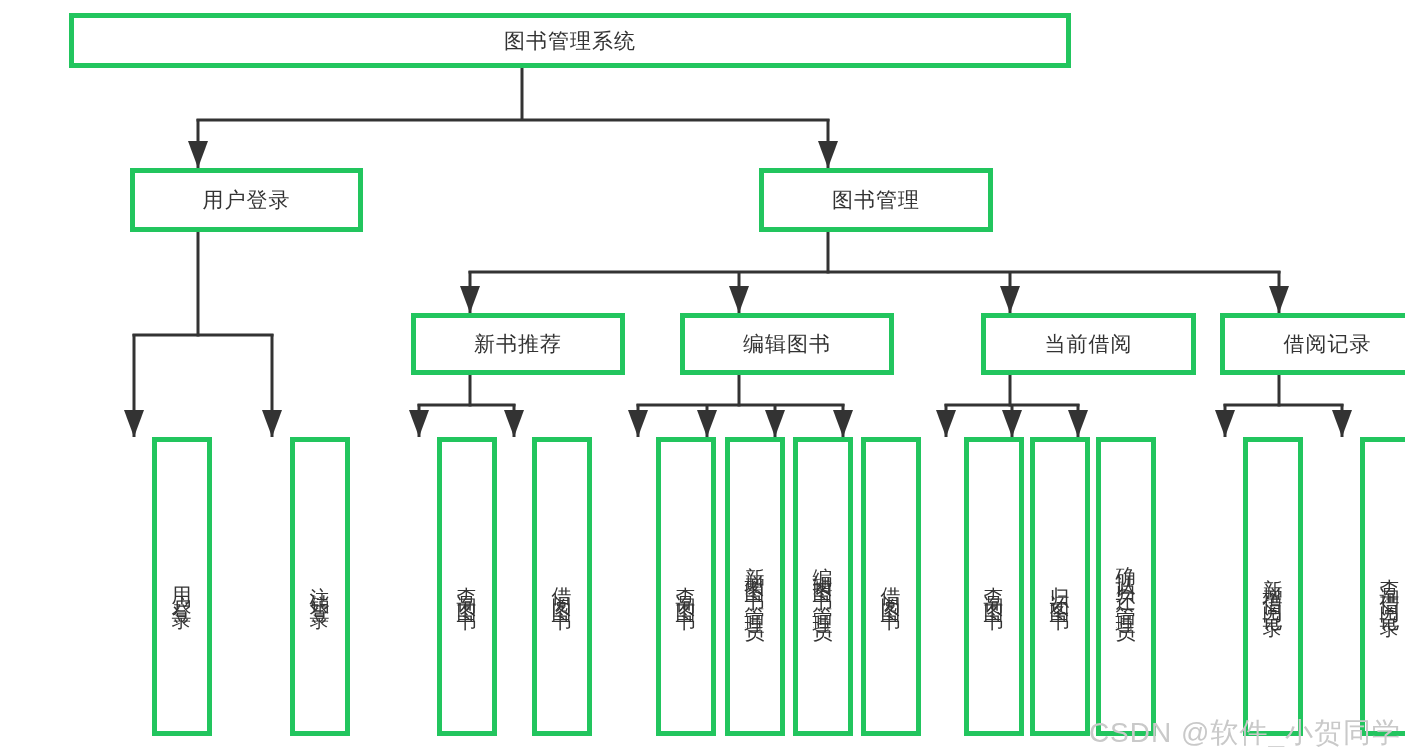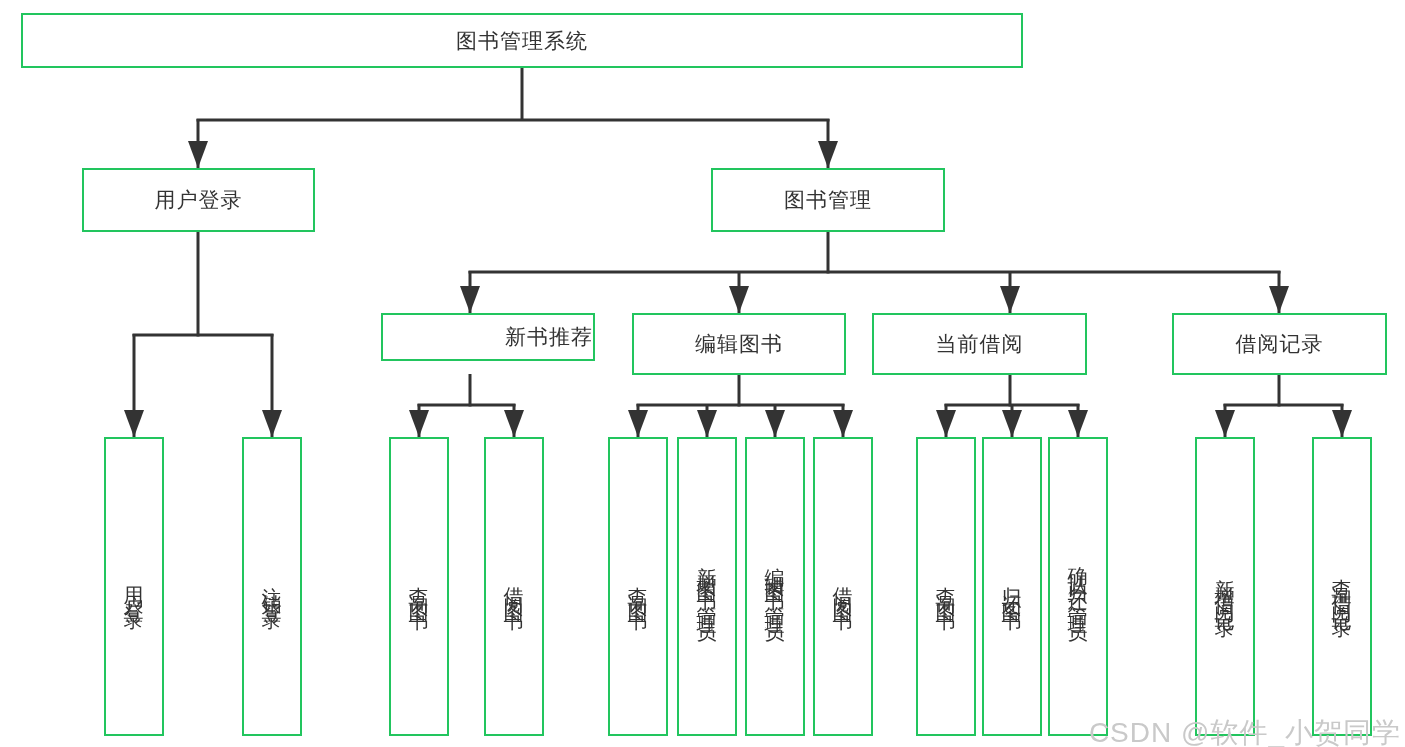--- a/index.html
+++ b/index.html
@@ -13,27 +13,28 @@
   }
   .connectors {
     position: absolute;
     left: 0; top: 0;
     width: 1405px; height: 747px;
     z-index: 0;
   }
   .box {
     position: absolute;
     box-sizing: border-box;
-    border: 2px solid #22c55e;
+    border: 5px solid #22c55e;
     background: #ffffff;
     display: flex;
     align-items: center;
     justify-content: center;
     color: #333333;
     z-index: 1;
+    margin-left: 48px;
   }
   .h-box span {
     font-size: 21px;
     letter-spacing: 1px;
     white-space: nowrap;
   }
   .v-box span {
     writing-mode: vertical-rl;
     font-size: 20px;
     letter-spacing: 8px;
@@ -109,27 +110,27 @@
     <span>图书管理系统</span>
   </div>
 
   <div class="box h-box" style="left:82px; top:168px; width:233px; height:64px;">
     <span>用户登录</span>
   </div>
   <div class="box h-box" style="left:711px; top:168px; width:234px; height:64px;justify-content:center;">
     <span>图书管理</span>
   </div>
 
-  <div class="box h-box" style="left:381px; top:313px; width:214px; height:48px;justify-content:flex-end;">
+  <div class="box h-box" style="left:363px; top:313px; width:214px; height:62px;">
     <span>新书推荐</span>
   </div>
   <div class="box h-box" style="left:632px; top:313px; width:214px; height:62px;">
     <span>编辑图书</span>
   </div>
-  <div class="box h-box" style="left:872px; top:313px; width:215px; height:62px;text-align:center;">
+  <div class="box h-box" style="left:933px; top:313px; width:215px; height:62px;text-align:center;">
     <span>当前借阅</span>
   </div>
   <div class="box h-box" style="left:1172px; top:313px; width:215px; height:62px;">
     <span>借阅记录</span>
   </div>
 
   <div class="box v-box" style="left:104px; top:437px; width:60px; height:299px;">
     <span>用户登录</span>
   </div>
   <div class="box v-box" style="left:242px; top:437px; width:60px; height:299px;">

